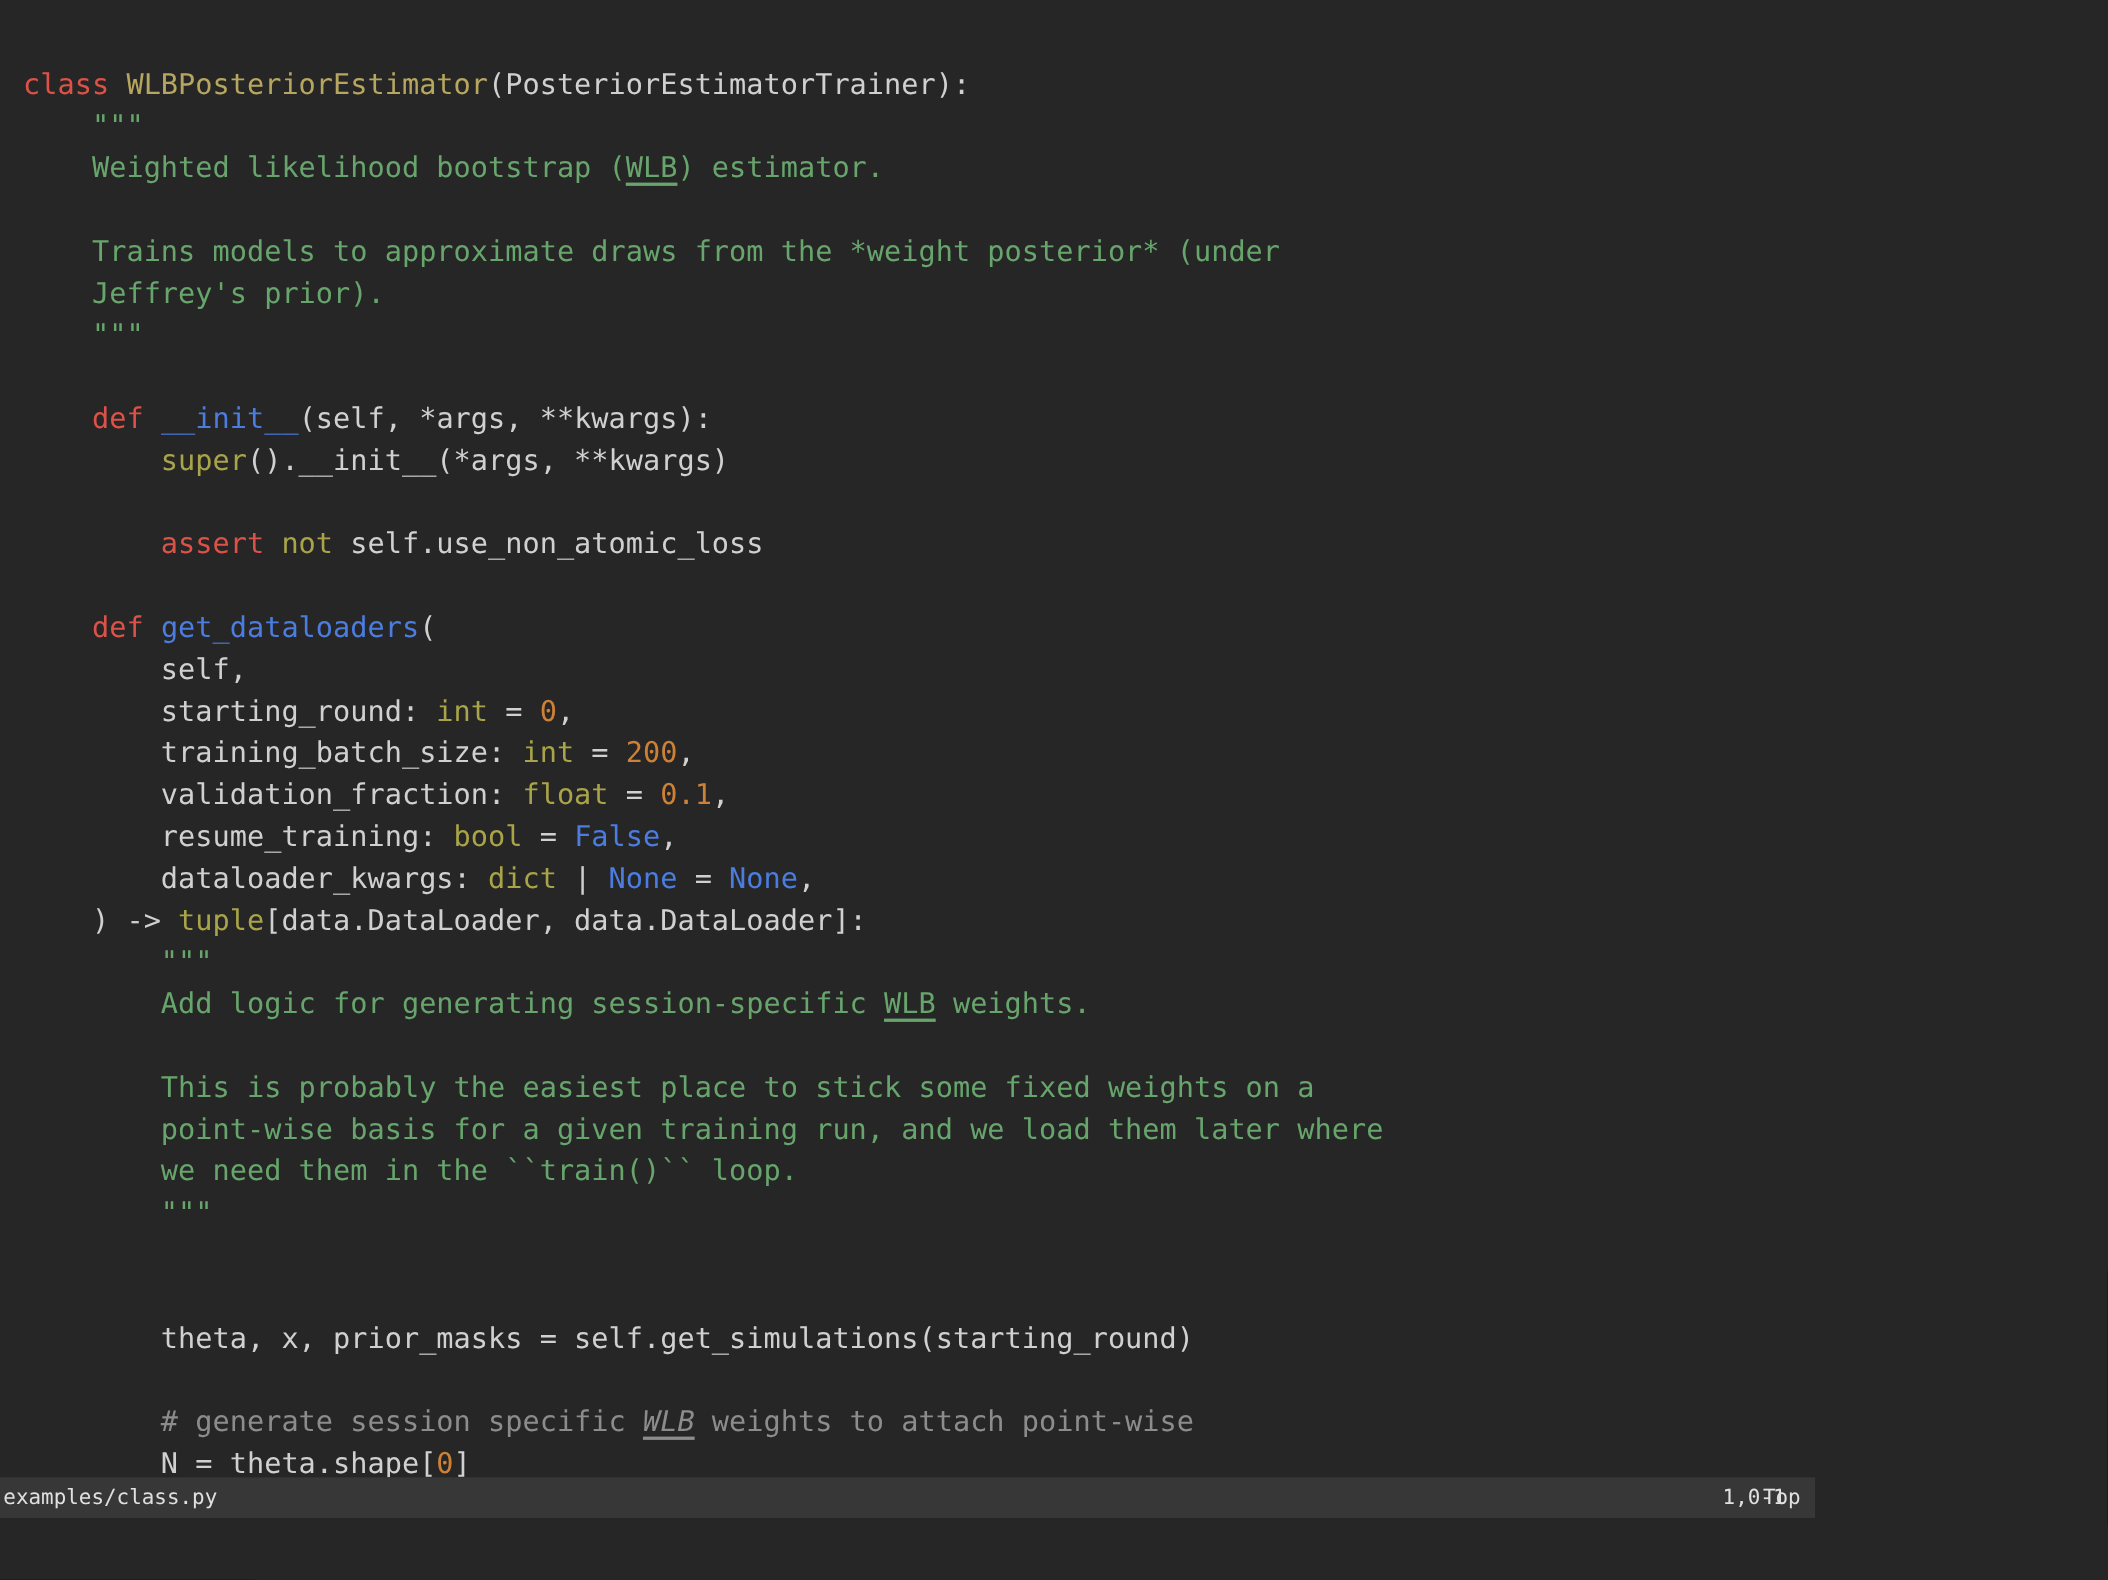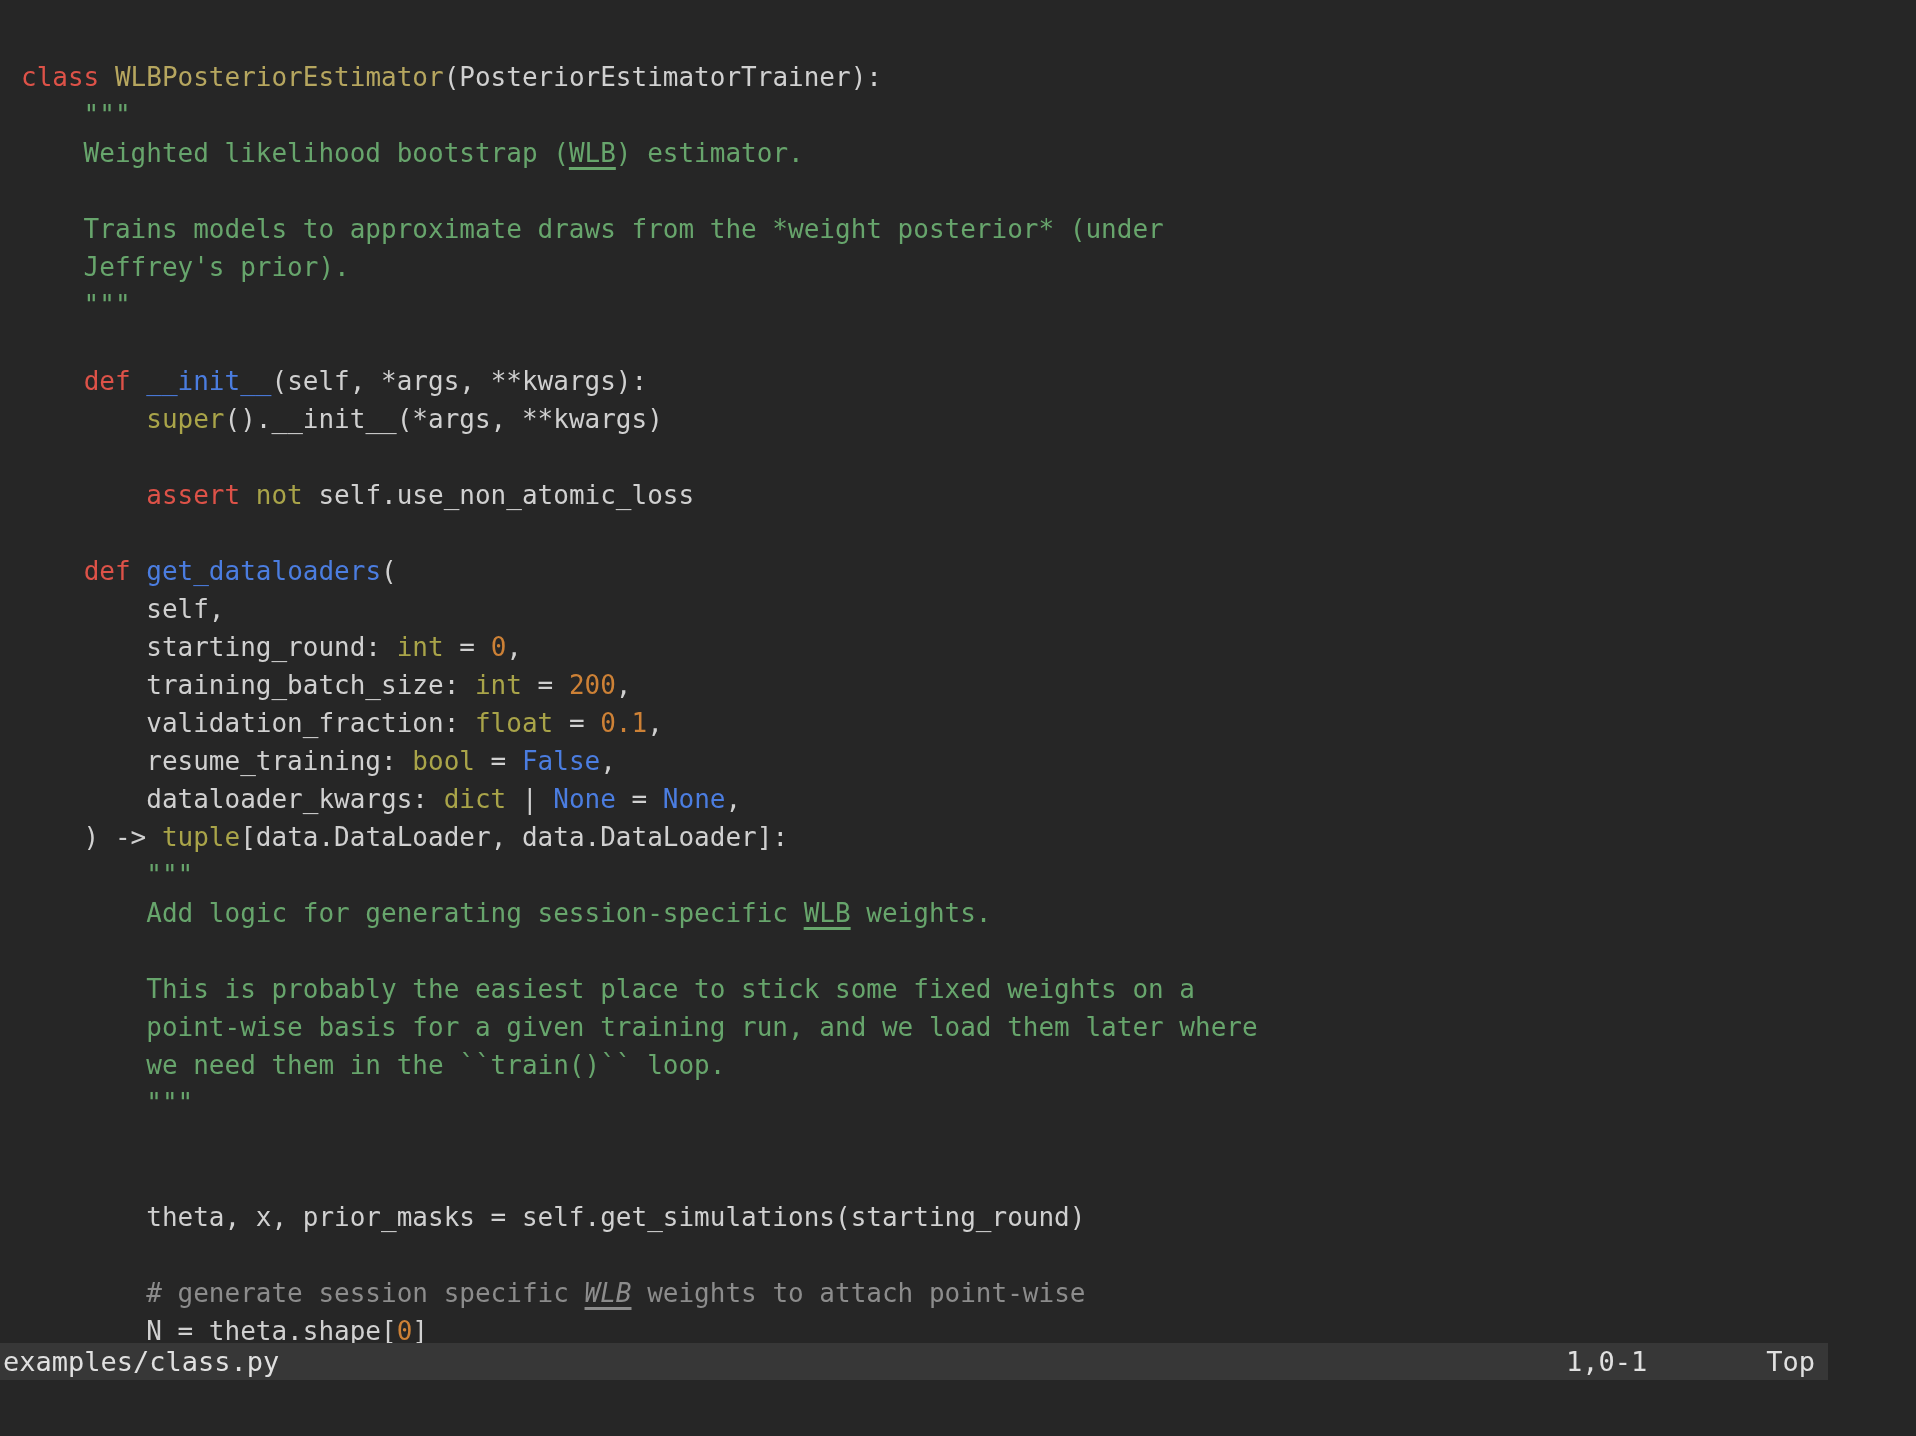--- a/index.html
+++ b/index.html
@@ -42,24 +42,24 @@
   .tok-const{color:var(--constant);}
   .tok-type{color:var(--type);}
   .tok-str{color:var(--string);}
   .tok-strU{color:var(--string);text-decoration:underline;text-underline-offset:5px;text-decoration-thickness:2.5px;}
   .tok-num{color:var(--number);}
   .tok-com{color:var(--comment);}
   .tok-comU{color:var(--comment);font-style:italic;text-decoration:underline;text-underline-offset:5px;text-decoration-thickness:2.5px;}
   .status-bar{
     position:absolute;
     left:0;bottom:56px;
-    width:1828px;height:37px;
+    width:1650px;height:37px;
     background:var(--statusbar-bg);
     color:var(--statusbar-text);
-    font-size:27px;
+    font-size:19px;
     line-height:37px;
     white-space:pre;
   }
   .status-filename{position:absolute;left:3px;top:0;}
   .status-ruler{position:absolute;left:1566px;top:0;}
   .status-scroll{position:absolute;right:13px;top:0;margin-left:14px;}
   .command-line{
     position:absolute;
     left:0;bottom:0;
     width:100%;height:56px;

